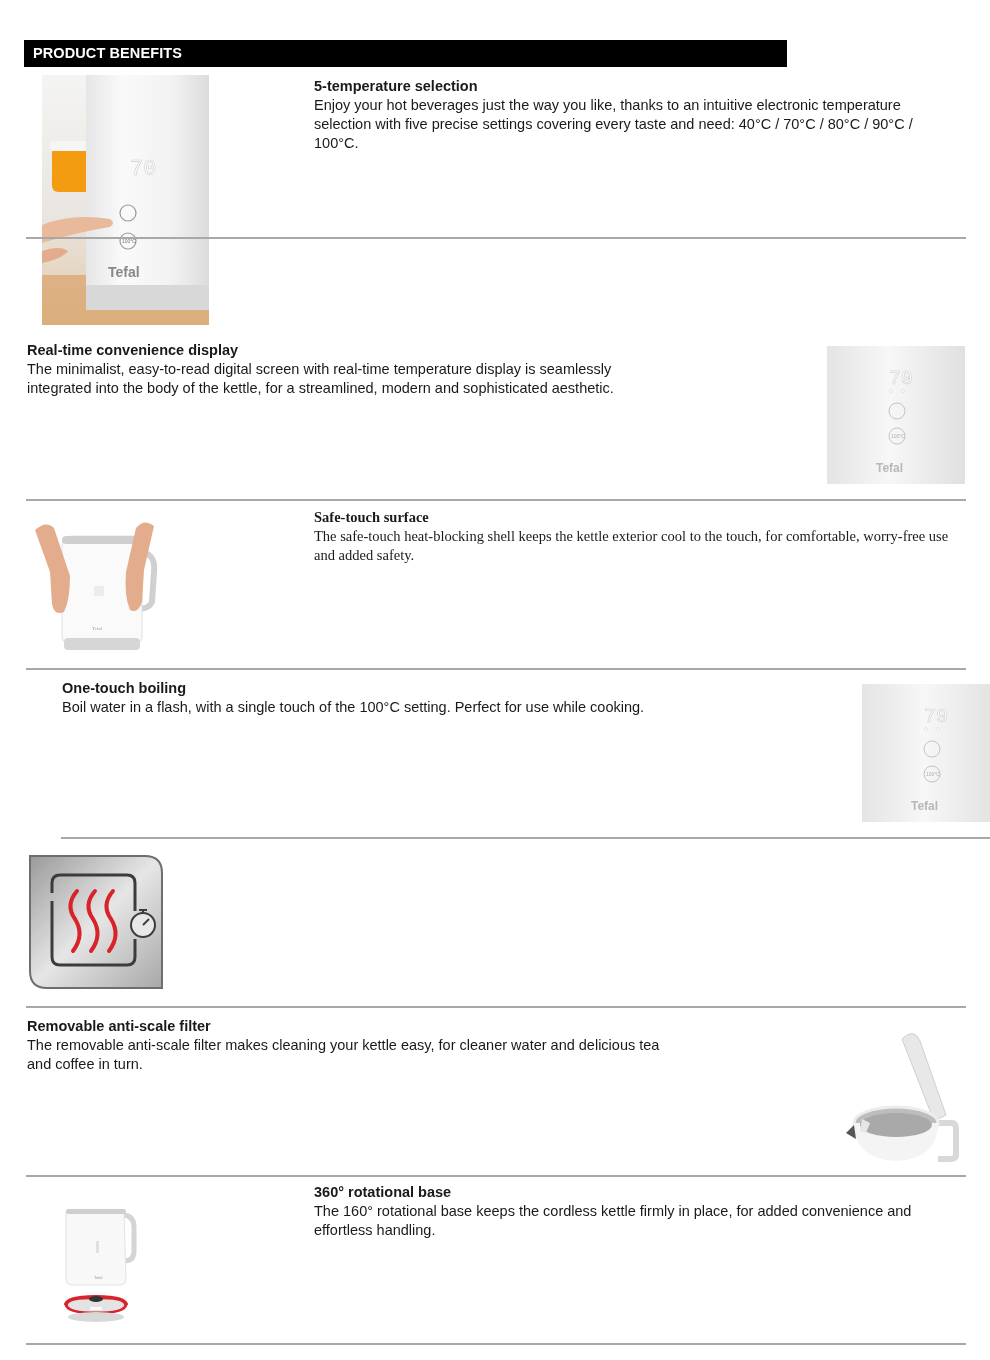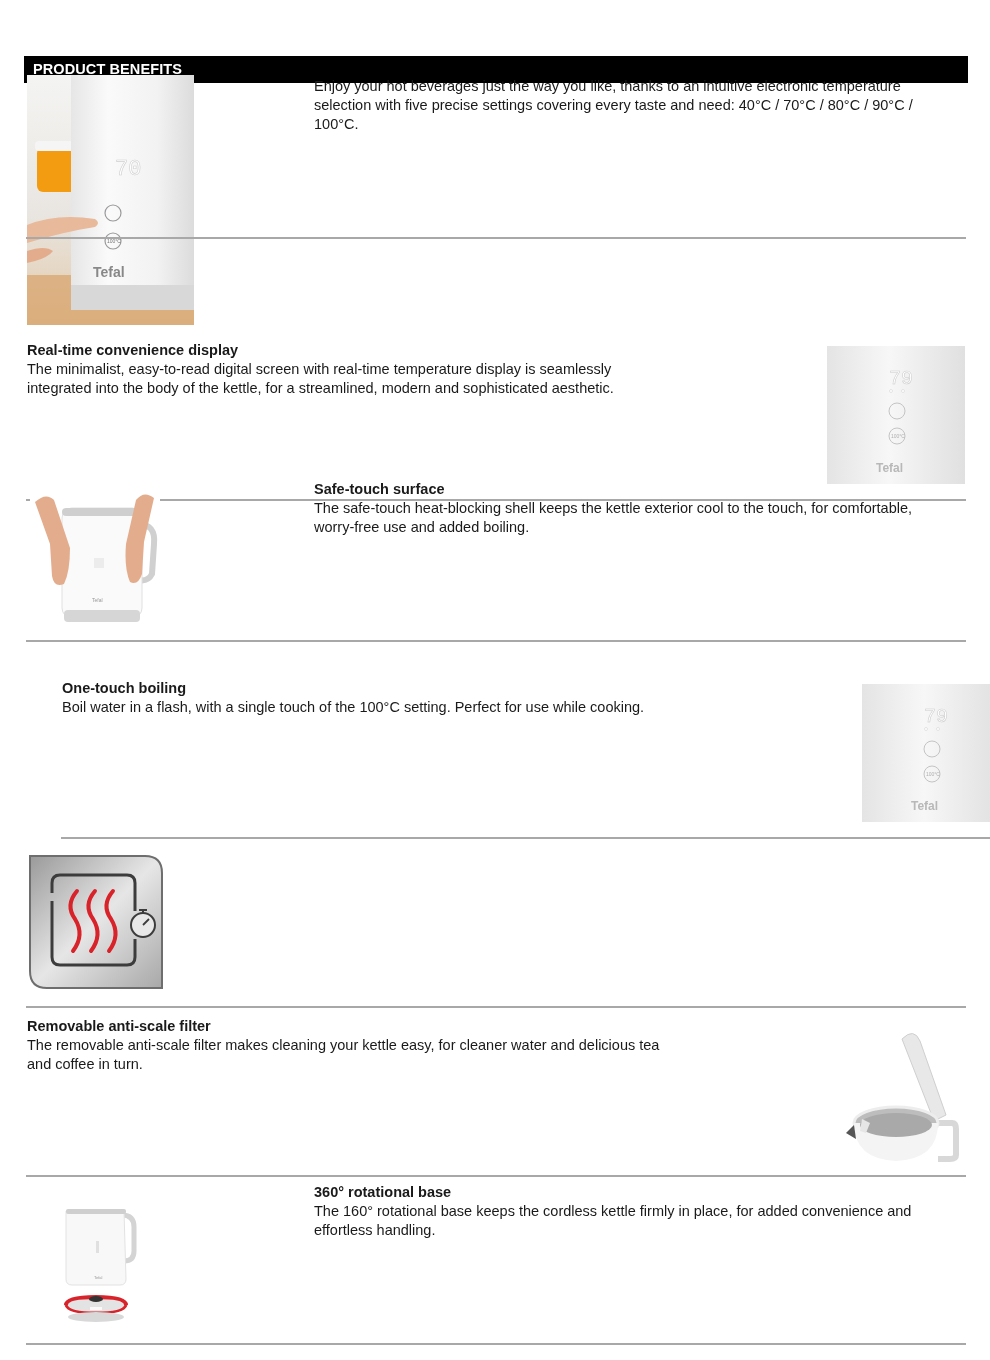--- a/index.html
+++ b/index.html
@@ -1,36 +1,36 @@
 <!DOCTYPE html>
 <html><head>
 <meta charset="utf-8">
 <style>
   html, body { margin: 0; padding: 0; background: #ffffff; }
   body { width: 990px; height: 1360px; position: relative; font-family: "Liberation Sans", sans-serif; color: #1a1a1a; overflow: hidden; }
-  .header-bar { position: absolute; left: 24px; top: 56px; width: 944px; height: 27px; background: #000; color: #fff; }
+  .header-bar { position: absolute; left: 24px; top: 40px; width: 763px; height: 27px; background: #000; color: #fff; }
   .header-bar span { position: absolute; left: 9px; top: 5px; font-size: 14.5px; font-weight: bold; letter-spacing: 0.1px; }
   .section { position: absolute; left: 26px; width: 940px; height: 168px; }
   .section .divider { position: absolute; left: 0; bottom: 0; width: 940px; height: 2px; background: #a8a8a8; }
   .text-block { position: absolute; font-size: 14.5px; line-height: 19px; }
   .text-block .title { font-weight: bold; display: block; }
   .text-block .desc { display: block; }
   .text-right { left: 288px; top: 6px; width: 640px; }
   .text-left { left: 1px; top: 8px; width: 650px; }
   .img { position: absolute; overflow: hidden; }
 </style>
 </head>
 <body>
 
 <div class="header-bar">
   <span>PRODUCT BENEFITS</span>
 </div>
 
 <div class="section" style="top:71px;">
-  <div class="img" style="left:1px;top:4px;width:167px;height:250px;">
+  <div class="img" style="left:16px;top:4px;width:167px;height:250px;">
     <svg width="167" height="250" viewBox="0 0 167 250">
       <defs>
         <linearGradient id="bg1" x1="0" y1="0" x2="0" y2="1">
           <stop offset="0" stop-color="#f4f4f2"></stop>
             <stop offset="0.55" stop-color="#e9e6e2"></stop>
             <stop offset="1" stop-color="#e2c9a8"></stop>
         </linearGradient>
         <linearGradient id="body1" x1="0" y1="0" x2="1" y2="0">
           <stop offset="0" stop-color="#e6e6e6"></stop>
             <stop offset="0.3" stop-color="#fafafa"></stop>
@@ -47,20 +47,21 @@
       <text x="88" y="100" font-size="22" fill="#ffffff" font-family="Liberation Mono, monospace" stroke="#cfcfcf" stroke-width="0.6">70</text>
       <circle cx="86" cy="138" r="8" fill="none" stroke="#999" stroke-width="1.2"></circle>
       <circle cx="86" cy="166" r="8" fill="none" stroke="#999" stroke-width="1.2"></circle>
       <text x="80" y="168" font-size="5" fill="#777">100°C</text>
       <text x="66" y="202" font-size="14" font-weight="bold" fill="#888" font-family="Liberation Sans, sans-serif">Tefal</text>
       <path d="M0 150 Q30 138 68 144 Q74 148 68 152 Q40 156 0 168 Z" fill="#e8b99a"></path>
       <path d="M0 176 Q18 170 26 176 Q20 184 0 188 Z" fill="#e3ad8d"></path>
     </svg>
   </div>
   <div class="text-block text-right">
+    <span class="title">5-temperature selection</span>
     <span class="desc">Enjoy your hot beverages just the way you like, thanks to an intuitive electronic temperature selection with five precise settings covering every taste and need: 40°C / 70°C / 80°C / 90°C / 100°C.</span>
   </div>
   <div class="divider"></div>
 </div>
 
 <div class="section" style="top:333px;">
   <div class="text-block text-left">
     <span class="title">Real-time convenience display</span>
     <span class="desc">The minimalist, easy-to-read digital screen with real-time temperature display is seamlessly integrated into the body of the kettle, for a streamlined, modern and sophisticated aesthetic.</span>
   </div>
@@ -79,37 +80,37 @@
       <circle cx="76" cy="45" r="1.5" fill="#fff" stroke="#ccc" stroke-width="0.5"></circle>
       <circle cx="70" cy="65" r="8" fill="none" stroke="#c4c4c4" stroke-width="1"></circle>
       <circle cx="70" cy="90" r="8" fill="none" stroke="#c4c4c4" stroke-width="1"></circle>
       <text x="64" y="92" font-size="5" fill="#b0b0b0">100°C</text>
       <text x="49" y="126" font-size="12" font-weight="bold" fill="#b8b8b8" font-family="Liberation Sans, sans-serif">Tefal</text>
     </svg>
   </div>
   <div class="divider"></div>
 </div>
 
-<div class="section" style="top:474px;">
+<div class="section" style="top:502px;font-family:Liberation Serif, serif;">
   <div class="img" style="left:4px;top:10px;width:130px;height:145px;">
     <svg width="130" height="145" viewBox="0 0 130 145">
       <rect width="130" height="145" fill="#ffffff"></rect>
       <path d="M108 40 Q126 40 124 60 L122 90 Q118 98 108 96" fill="none" stroke="#d0d0d0" stroke-width="6"></path>
       <rect x="32" y="24" width="80" height="110" rx="10" fill="#fafafa" stroke="#e0e0e0"></rect>
       <rect x="32" y="24" width="80" height="8" rx="4" fill="#cfcfcf"></rect>
       <rect x="34" y="126" width="76" height="12" rx="4" fill="#d6d6d6"></rect>
       <rect x="64" y="74" width="10" height="10" fill="#ececec"></rect>
       <text x="62" y="118" font-size="5" fill="#999">Tefal</text>
       <path d="M5 18 Q16 8 24 16 L40 64 Q40 88 34 100 Q24 104 22 92 L20 60 Z" fill="#e3ad8d"></path>
       <path d="M124 14 Q114 6 106 16 L96 60 Q94 84 100 98 Q108 102 112 90 L114 58 Z" fill="#e3ad8d"></path>
     </svg>
   </div>
   <div class="text-block text-right">
     <span class="title">Safe-touch surface</span>
-    <span class="desc">The safe-touch heat-blocking shell keeps the kettle exterior cool to the touch, for comfortable, worry-free use and added boiling.</span>
+    <span class="desc">The safe-touch heat-blocking shell keeps the kettle exterior cool to the touch, for comfortable, worry-free use and added safety.</span>
   </div>
   <div class="divider"></div>
 </div>
 
 <div class="section" style="top:671px;margin-left:35px;">
   <div class="text-block text-left">
     <span class="title">One-touch boiling</span>
     <span class="desc">Boil water in a flash, with a single touch of the 100°C setting. Perfect for use while cooking.</span>
   </div>
   <div class="img" style="left:801px;top:13px;width:138px;height:138px;">

